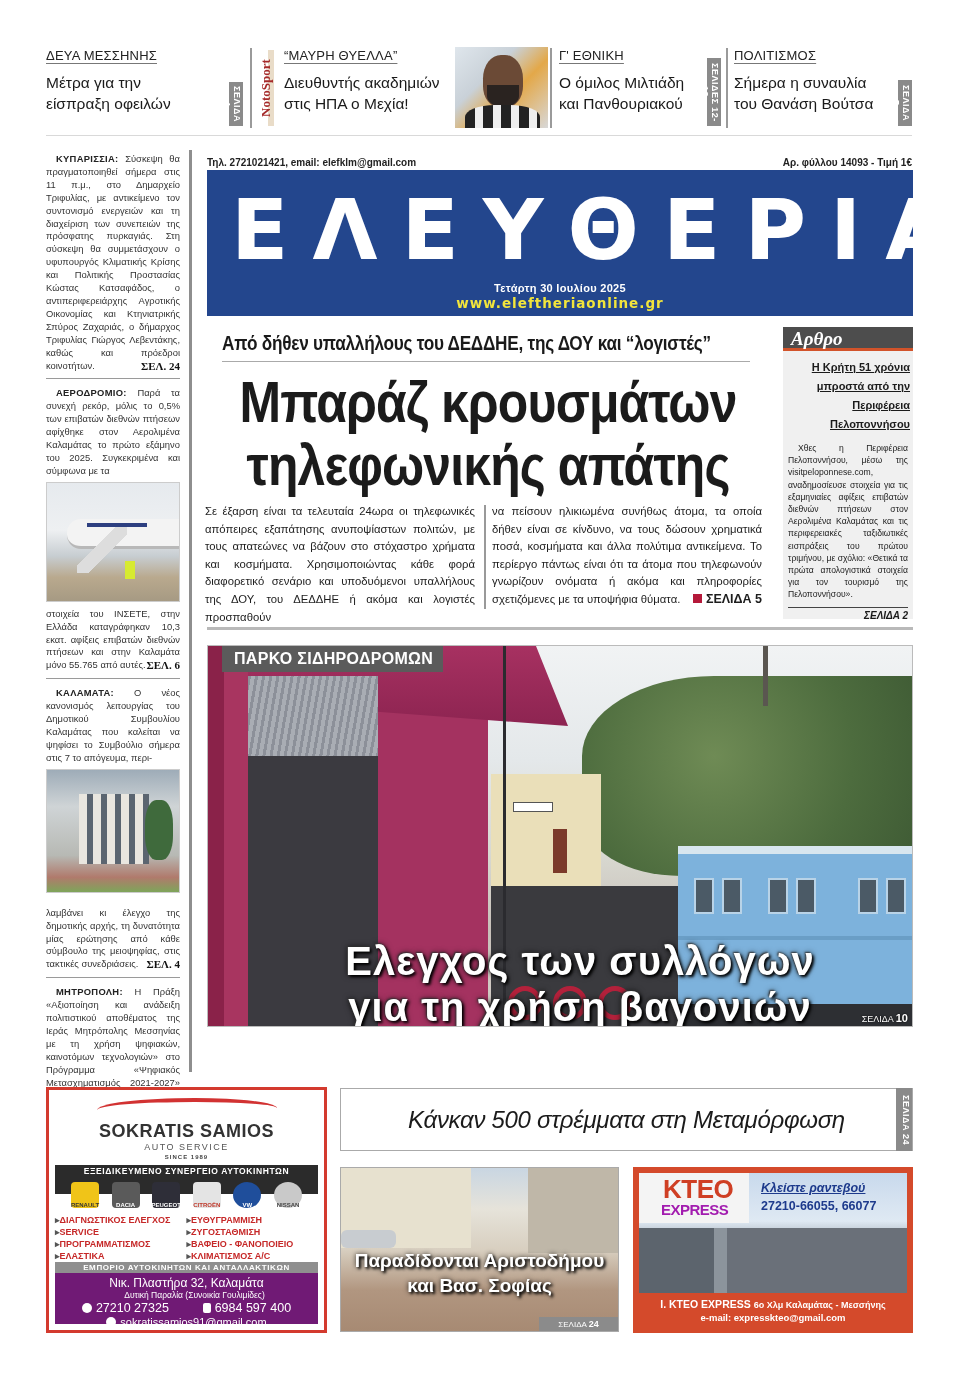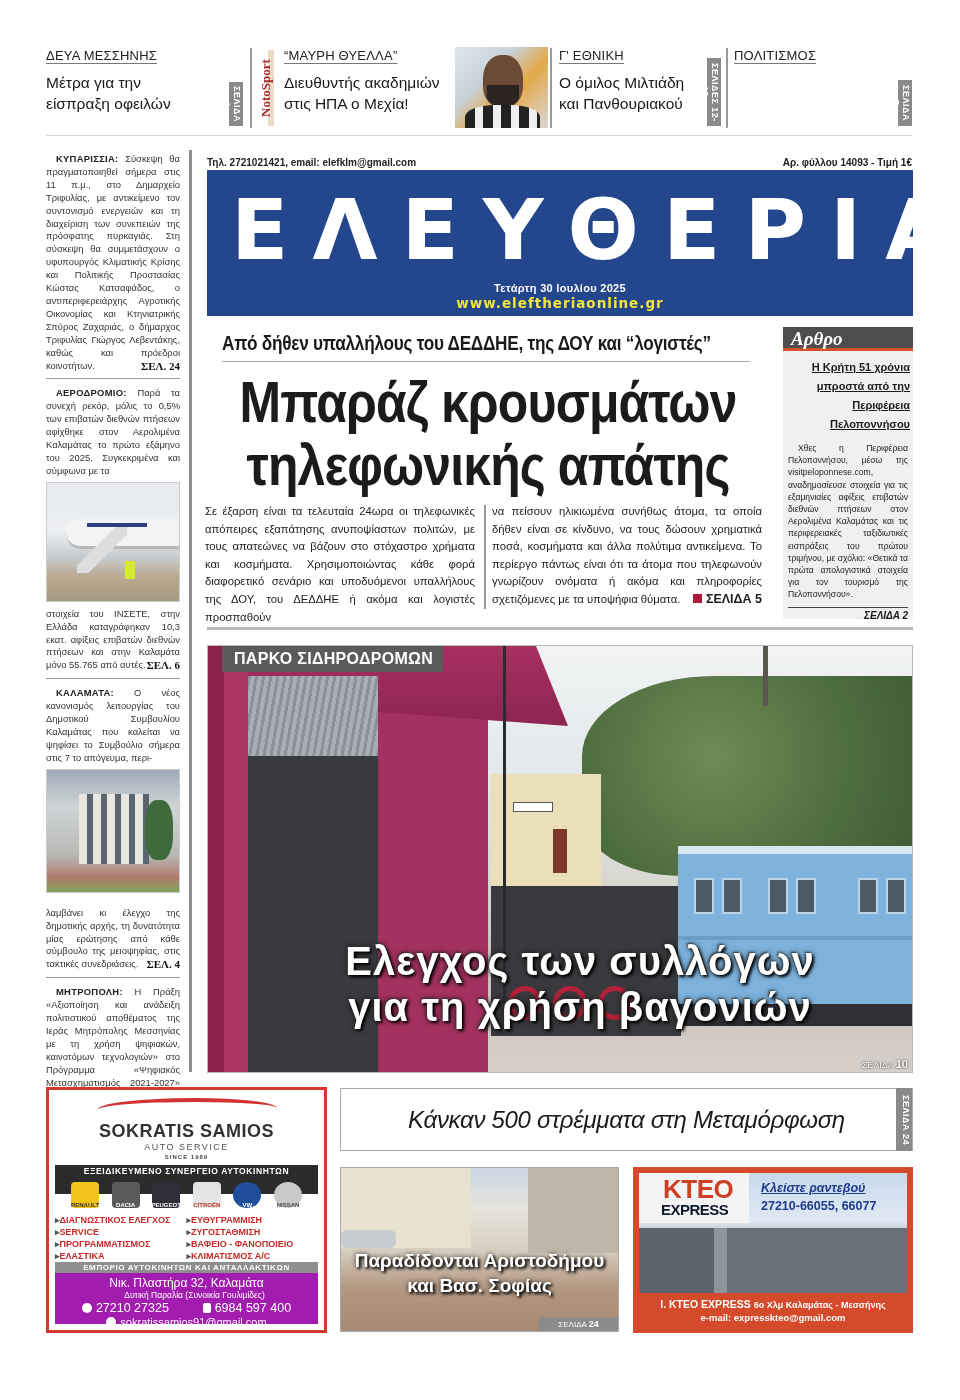--- a/index.html
+++ b/index.html
@@ -66,21 +66,21 @@
   .arthro { position: absolute; left: 783px; top: 327px; width: 130px; height: 292px; background: #f0f0f0; }
   .arthro .tag { background: #4d4d4d; color: #fff; font-family: "Liberation Serif", serif; font-style: italic; font-weight: bold; font-size: 19px; padding: 1px 8px; height: 24px; line-height: 22px; border-bottom: 3px solid #d2532a; }
   .arthro .ttl { text-align: right; font-weight: bold; font-size: 11px; line-height: 19px; margin: 7px 3px 8px; color: #1b1b1b; text-decoration: underline; }
   .arthro .txt { font-size: 8.6px; line-height: 12.2px; padding: 0 5px; text-align: justify; color: #222; text-indent: 10px; }
   .arthro .rule { height: 1px; background: #444; margin: 6px 5px 2px; }
   .arthro .sel { text-align: right; font-weight: bold; font-style: italic; font-size: 10px; padding-right: 5px; }
 
   .mid-rule { position: absolute; left: 207px; top: 627px; width: 706px; height: 3px; background: #b9b9b9; }
 
   
-  .rail { position: absolute; left: 207px; top: 645px; width: 706px; height: 428px; overflow: hidden;
+  .rail { position: absolute; left: 207px; top: 645px; width: 706px; height: 382px; overflow: hidden;
           background: linear-gradient(180deg, #f1f3f4 0%, #e4e8ea 30%, #d8d8d0 55%, #c7c0b9 75%, #d6cfca 100%); border: 1px solid #bbb; }
   .rail .sky-tree { position: absolute; right: 0; top: 30px; width: 330px; height: 200px; border-radius: 40% 0 0 30%; background: radial-gradient(circle at 40% 40%, #6f8b55, #4d6c3e 60%, #3e5a34); }
   .rail .station { position: absolute; left: 283px; top: 128px; width: 110px; height: 130px; background: #eadfb9; }
   .rail .station .sign { position: absolute; left: 22px; top: 28px; width: 40px; height: 10px; background: #fff; border: 1px solid #555; }
   .rail .station .win { position: absolute; left: 62px; top: 55px; width: 14px; height: 44px; background: #7b3a2a; }
   .rail .loco { position: absolute; left: 283px; top: 240px; width: 190px; height: 150px; background: #3a3a3e; }
   .rail .wheel { position: absolute; top: 340px; width: 34px; height: 34px; border-radius: 50%; border: 5px solid #b3213b; background: #3a3a3e; }
   .rail .coach { position: absolute; left: 470px; top: 200px; width: 236px; height: 160px; background: #7db2dc; border-top: 8px solid #d8e6ef; }
   .rail .coach .cw { position: absolute; top: 24px; width: 20px; height: 36px; background: #4b5a66; border: 2px solid #b9d3e7; }
   .rail .coach .band { position: absolute; left: 0; top: 82px; width: 100%; height: 4px; background: #6a9ec6; }
@@ -103,21 +103,21 @@
   .ad-samios .brand { position: absolute; top: 31px; left: 0; right: 0; font-size: 18px; font-weight: bold; color: #333; letter-spacing: 0.5px; }
   .ad-samios .sub { position: absolute; top: 52px; left: 0; right: 0; font-size: 9px; color: #555; letter-spacing: 1.5px; }
   .ad-samios .since { position: absolute; top: 64px; left: 0; right: 0; font-size: 6px; font-weight: bold; color: #444; letter-spacing: 1px; }
   .ad-samios .bar-dark { position: absolute; top: 75px; left: 6px; right: 6px; height: 29px; background: #2b2b2b; color: #fff; font-size: 8.5px; font-weight: bold; line-height: 13px; letter-spacing: 0.6px; }
   .ad-samios .logos { position: absolute; top: 92px; left: 22px; right: 22px; display: flex; justify-content: space-between; }
   .ad-samios .lg { width: 28px; height: 26px; border-radius: 4px; font-size: 6px; font-weight: bold; color: #fff; display: flex; align-items: flex-end; justify-content: center; }
   .ad-samios .services { position: absolute; top: 124px; left: 6px; right: 6px; display: grid; grid-template-columns: 1fr 1fr; row-gap: 0; text-align: left; }
   .ad-samios .svc { color: #c62828; font-size: 9px; font-weight: bold; line-height: 12px; white-space: nowrap; }
   .ad-samios .svc::before { content: "\25B8 "; color: #555; }
   .ad-samios .bar-grey { position: absolute; top: 172px; left: 6px; right: 6px; height: 11px; background: #8f8f8f; color: #fff; font-size: 8px; font-weight: bold; line-height: 11px; letter-spacing: 0.6px; }
-  .ad-samios .contact { position: absolute; top: 183px; left: 6px; right: 6px; bottom: 6px; background: #a21caf; color: #fff; padding-top: 3px; }
+  .ad-samios .contact { position: absolute; top: 183px; left: 6px; right: 6px; bottom: 6px; background: #701a75; color: #fff; padding-top: 3px; }
   .ad-samios .addr { font-size: 12px; line-height: 14px; }
   .ad-samios .area { font-size: 8.5px; line-height: 11px; margin-left: 16px; }
   .ad-samios .phones { font-size: 12.5px; line-height: 15px; display: flex; justify-content: space-around; padding: 0 10px; }
   .ad-samios .mail { font-size: 11px; line-height: 13px; }
   .ad-samios .ic { display: inline-block; width: 10px; height: 10px; border-radius: 50%; background: #fff; margin-right: 4px; vertical-align: -1px; }
 
   .metamorfosi { position: absolute; left: 340px; top: 1088px; width: 573px; height: 63px; border: 1px solid #aaa; background: #fff; text-decoration: underline; }
   .metamorfosi .t { position: absolute; left: 0; right: 0; top: 17px; text-align: center; font-size: 24px; font-style: italic; color: #1b1b1b; letter-spacing: -0.3px; }
   .metamorfosi-tag { left: 896px; top: 1088px; height: 63px; width: 16px; }
 
@@ -127,21 +127,21 @@
   .street .bldR { position: absolute; right: 0; top: 0; width: 90px; height: 85px; background: #bfb7a8; }
   .street .car { position: absolute; left: 0; top: 62px; width: 55px; height: 18px; background: #c8ccd0; border-radius: 6px; }
   .street .cap { position: absolute; left: 0; right: 0; top: 80px; text-align: center; color: #fff; font-weight: bold; font-size: 19px; line-height: 25px; text-shadow: 2px 2px 3px #000, 0 0 5px rgba(0,0,0,0.8); }
   .street .pg { position: absolute; right: 0; bottom: 0; width: 79px; height: 14px; background: #8b8b8b; color: #fff; font-size: 8px; line-height: 14px; text-align: center; }
   .street .pg b { font-size: 9px; }
 
   .ad-kteo { position: absolute; left: 633px; top: 1167px; width: 280px; height: 166px; background: #d44a2b; padding: 6px; }
   .ad-kteo .inner { position: relative; width: 100%; height: 120px; overflow: hidden; background: linear-gradient(180deg, #c8d9ec 0%, #dfe9f3 40%, #9aa3ad 60%, #7e868f 100%); }
   .ad-kteo .logo-box { position: absolute; left: 0; top: 0; width: 110px; height: 50px; background: #f4f4f4; }
   .ad-kteo .kteo { position: absolute; left: 24px; top: 2px; font-size: 26px; font-weight: bold; color: #cf3f24; letter-spacing: -0.5px; line-height: 28px; }
-  .ad-kteo .express { position: absolute; left: 22px; top: 28px; font-size: 15px; font-weight: bold; color: #0f172a; letter-spacing: -0.5px; }
+  .ad-kteo .express { position: absolute; left: 22px; top: 28px; font-size: 15px; font-weight: bold; color: #a21caf; letter-spacing: -0.5px; }
   .ad-kteo .book { position: absolute; left: 122px; top: 8px; font-size: 12.5px; font-style: italic; font-weight: bold; color: #1d3a8c; text-decoration: underline; }
   .ad-kteo .tel { position: absolute; left: 122px; top: 26px; font-size: 12.5px; font-weight: bold; color: #1d3a8c; }
   .ad-kteo .bldg { position: absolute; left: 0; top: 55px; width: 100%; height: 65px; background: #6f7780; background-image: linear-gradient(90deg, #5c646d 0 28%, #8c949c 28% 33%, #6a7079 33% 100%); }
   .ad-kteo .footer1 { color: #fff; font-weight: bold; font-size: 10.5px; text-align: center; margin-top: 5px; line-height: 13px; white-space: nowrap; }
   .ad-kteo .footer1 small { font-size: 9px; font-weight: bold; }
   .ad-kteo .footer2 { color: #fff; font-size: 9.5px; text-align: center; line-height: 12px; font-weight: bold; }
 </style>
 </head>
 <body>
 
@@ -176,20 +176,24 @@
   <div class="head">
     <div>Ο όμιλος Μιλτιάδη</div>
     <div>και Πανθουριακού</div>
   </div>
 </div>
 <div class="vtag" style="left:707px; top:58px; height:68px;">ΣΕΛΙΔΕΣ 12-13</div>
 <div class="vsep" style="left:726px; top:48px; height:80px;"></div>
 
 <div class="teaser" style="left:734px; width:160px;">
   <div class="kicker">ΠΟΛΙΤΙΣΜΟΣ</div>
+  <div class="head">
+    <div>Σήμερα η συναυλία</div>
+    <div>του Θανάση Βούτσα</div>
+  </div>
 </div>
 <div class="vtag" style="left:898px; top:80px; height:46px;">ΣΕΛΙΔΑ 7</div>
 <div class="top-rule"></div>
 
 <div class="briefs">
   <div class="brief">
     <p><span class="loc">ΚΥΠΑΡΙΣΣΙΑ:</span> <span>Σύσκεψη θα πραγματοποιηθεί σήμερα στις 11 π.μ., στο Δημαρχείο Τριφυλίας, με αντικείμενο τον συντονισμό ενεργειών και τη διαχείριση των συνεπειών της πρόσφατης πυρκαγιάς. Στη σύσκεψη θα συμμετάσχουν ο υφυπουργός Κλιματικής Κρίσης και Πολιτικής Προστασίας Κώστας Κατσαφάδος, ο αντιπεριφερειάρχης Αγροτικής Οικονομίας και Κτηνιατρικής Σπύρος Ζαχαριάς, ο δήμαρχος Τριφυλίας Γιώργος Λεβεντάκης, καθώς και πρόεδροι κοινοτήτων.</span> <span class="sel">ΣΕΛ. 24</span></p>
   </div>
   <div class="brief-rule"></div>
 

